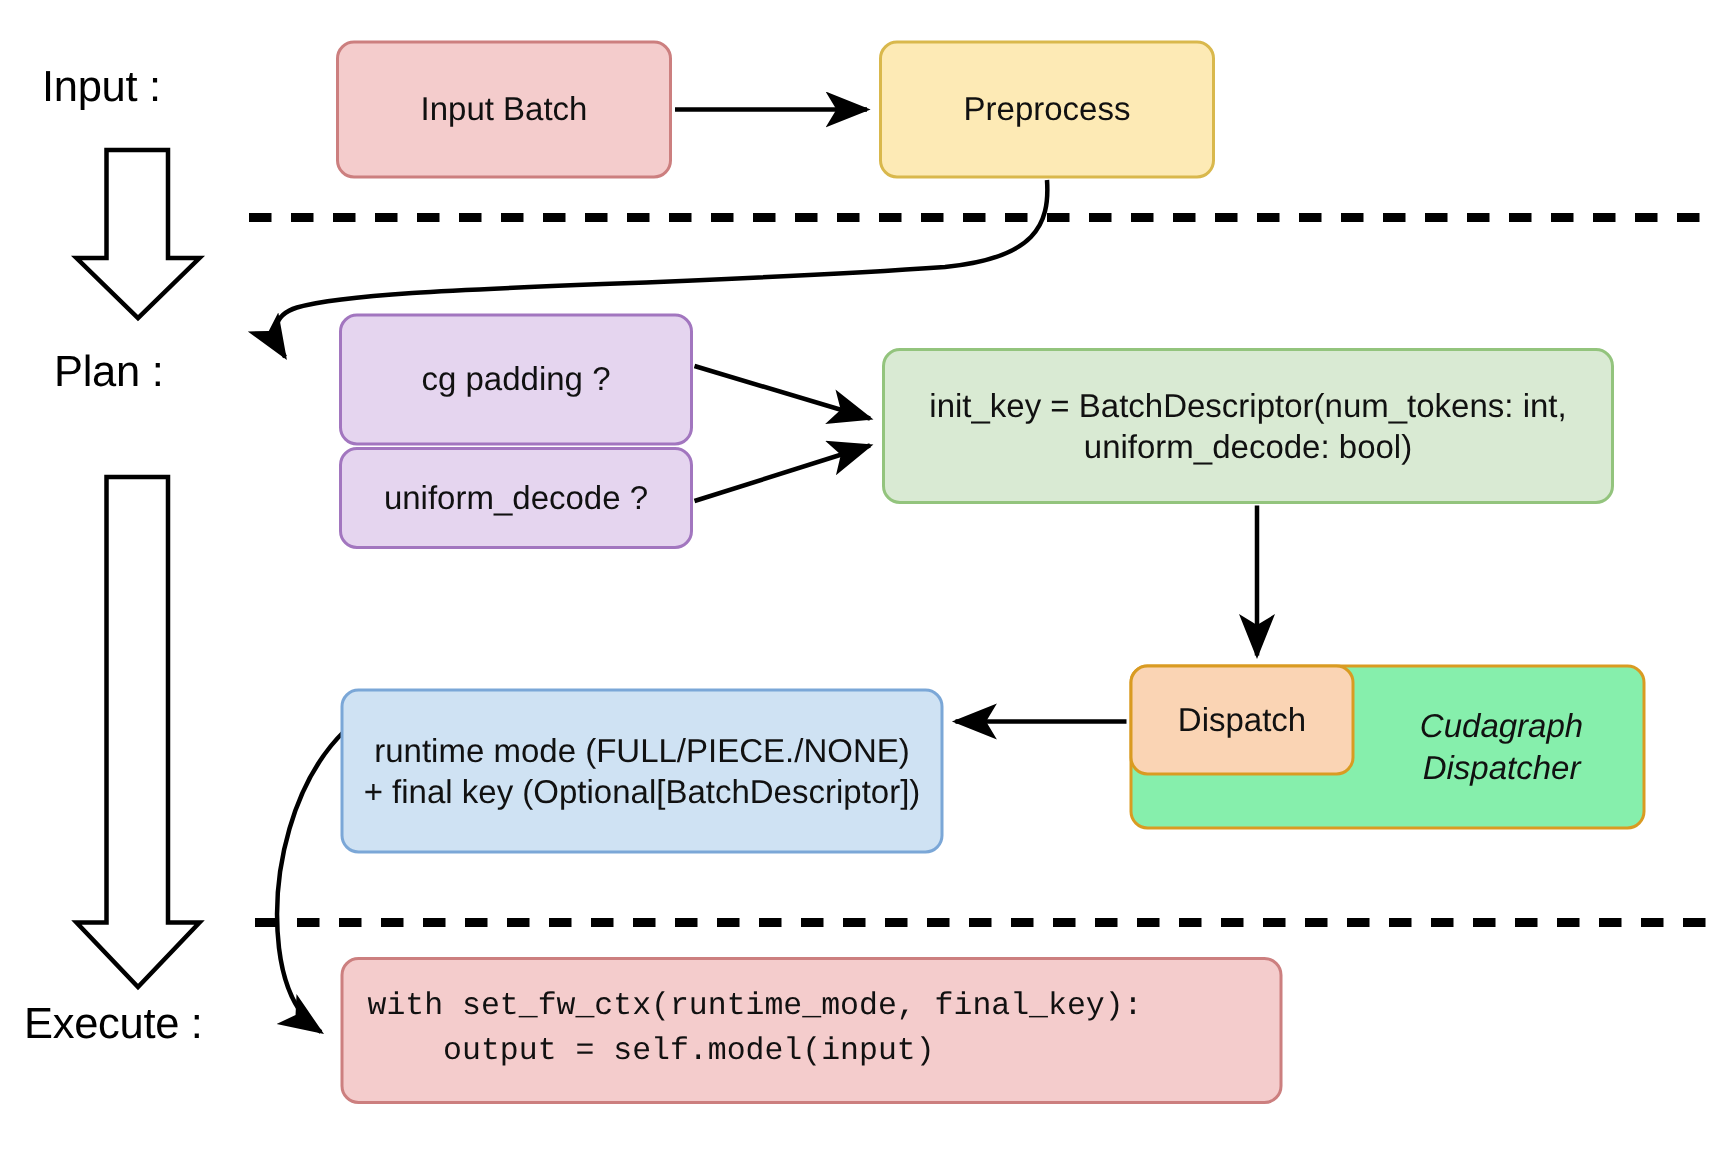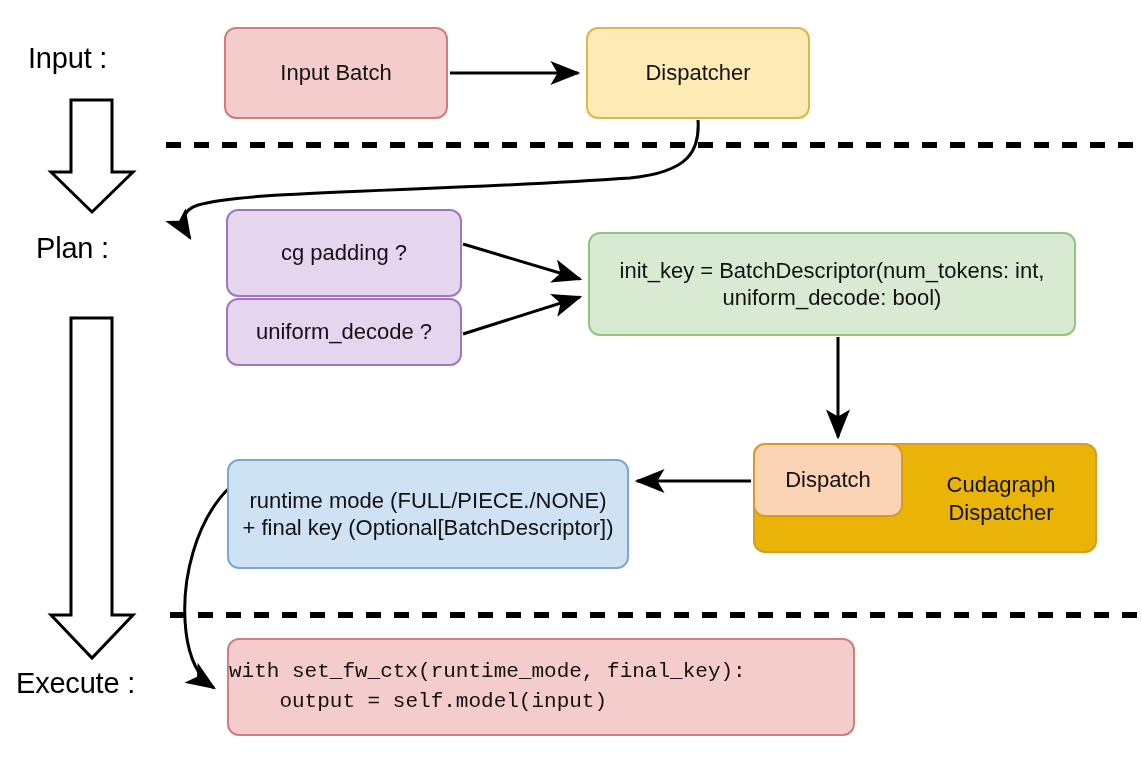--- a/index.html
+++ b/index.html
@@ -44,29 +44,29 @@
     color: #111111;
     line-height: 1.25;
     padding: 4px 10px;
   }
   .node-code {
     font-family: "Liberation Mono", monospace;
     font-size: 21px;
     justify-content: flex-start;
     text-align: left;
     white-space: pre;
-    padding-left: 0;
+    padding-left: 16px;
     line-height: 1.45;
   }
   .node-pink   { background: #f4cccc; border-color: #cc7f7f; }
   .node-yellow { background: #fdeab5; border-color: #d9b84c; }
   .node-purple { background: #e5d5ef; border-color: #a276bf; }
   .node-green  { background: #d9ead3; border-color: #93c47d; }
   .node-blue   { background: #cfe2f3; border-color: #7ba7d7; }
-  .node-orange-outer { background: #eab308; border-color: #d99b22; }
+  .node-orange-outer { background: #86efac; border-color: #d99b22; font-style: italic; }
   .node-orange-inner { background: #fad4b4; border-color: #d99b22; }
   .node-orange-outer .inner-label {
     position: absolute;
     right: 14px;
     top: 50%;
     transform: translateY(-50%);
     width: 160px;
     text-align: center;
   }
 </style>
@@ -100,21 +100,21 @@
 
   <path d="M 230,487 C 196,520 180,580 186,632 C 190,665 202,680 214,688" fill="none" stroke="#000000" stroke-width="3" marker-end="url(#ah)"></path>
 </svg>
 
 <div class="stage-label" style="left:28px; top:42px;">Input :</div>
 <div class="stage-label" style="left:36px; top:232px;">Plan :</div>
 <div class="stage-label" style="left:16px; top:667px;">Execute :</div>
 
 <div class="node node-pink" style="left:224px; top:27px; width:224px; height:92px;">Input Batch</div>
 
-<div class="node node-yellow" style="left:586px; top:27px; width:224px; height:92px;">Dispatcher</div>
+<div class="node node-yellow" style="left:586px; top:27px; width:224px; height:92px;">Preprocess</div>
 
 <div class="node node-purple" style="left:226px; top:209px; width:236px; height:88px;">cg padding ?</div>
 
 <div class="node node-purple" style="left:226px; top:298px; width:236px; height:68px;">uniform_decode ?</div>
 
 <div class="node node-green" style="left:588px; top:232px; width:488px; height:104px;border-radius:12px;">init_key = BatchDescriptor(num_tokens: int, uniform_decode: bool)</div>
 
 <div class="node node-orange-outer" style="left:753px; top:443px; width:344px; height:110px; justify-content:flex-end; padding-right:18px;">
   <span class="inner-label">Cudagraph Dispatcher</span>
 </div>

